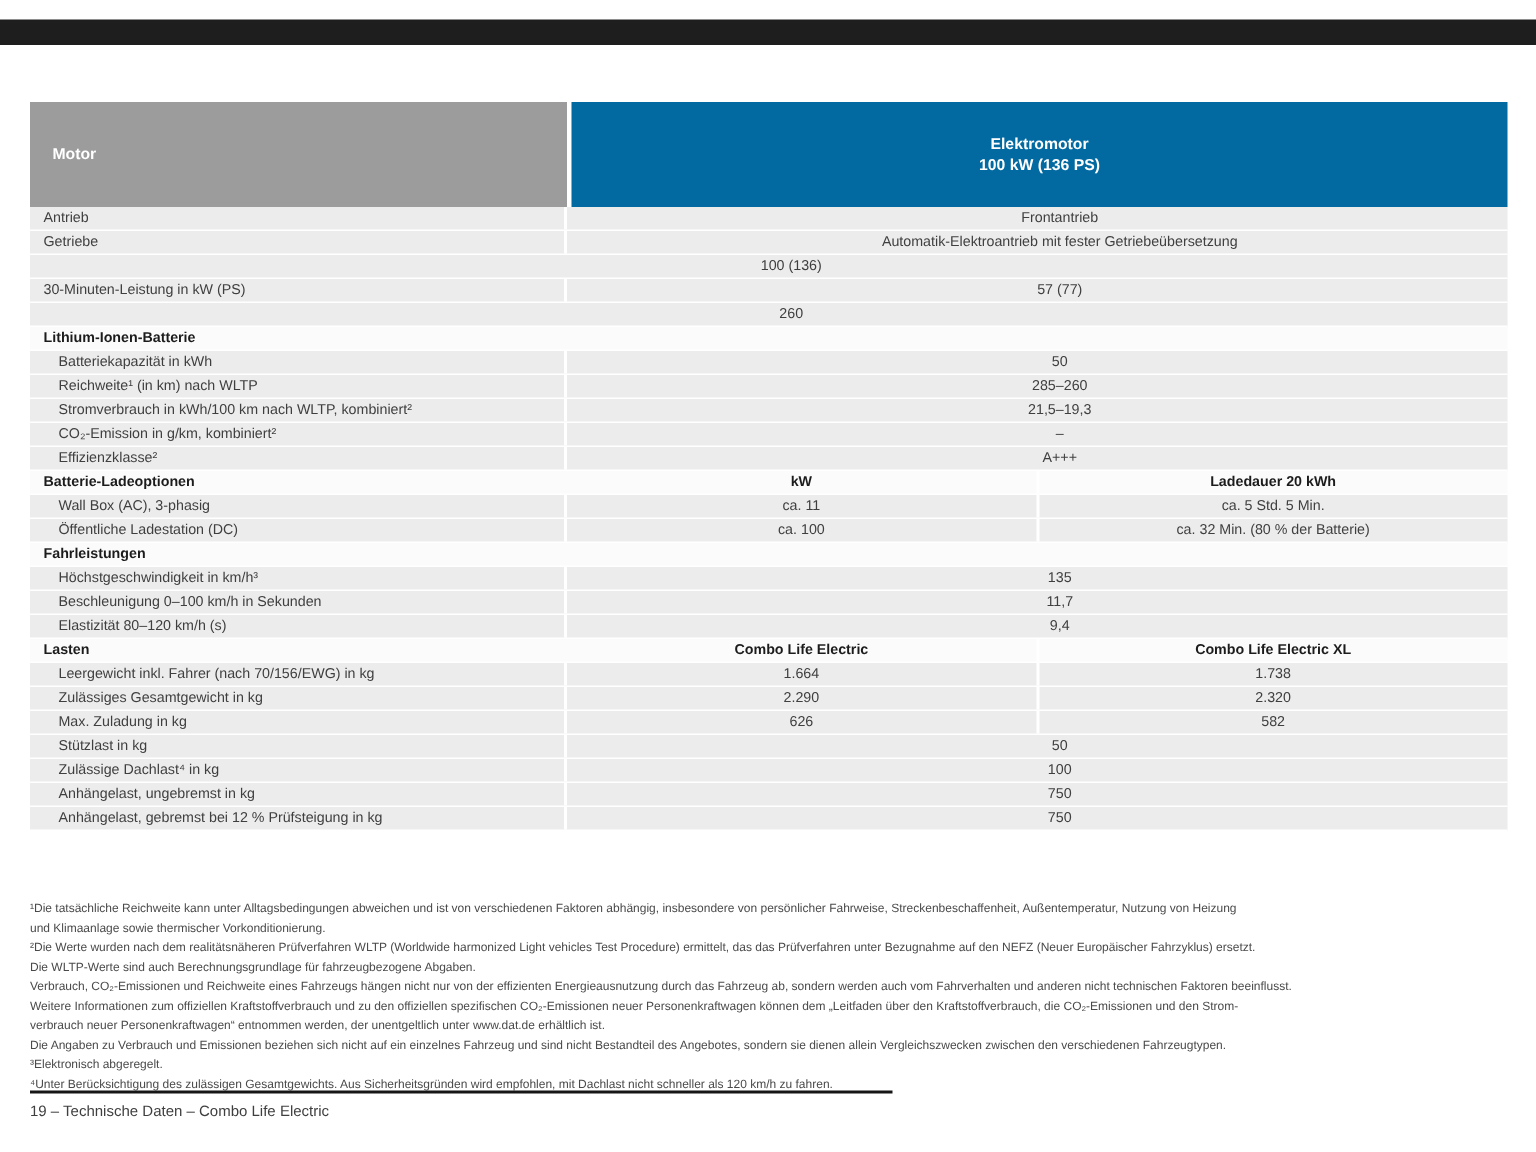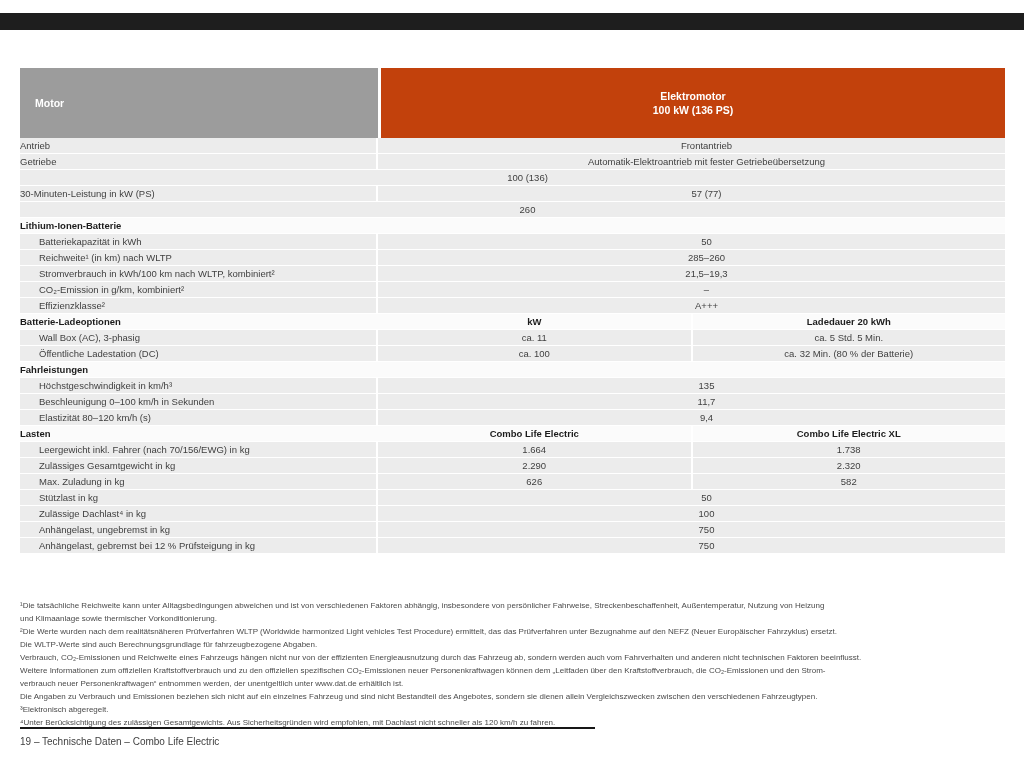--- a/index.html
+++ b/index.html
@@ -9,30 +9,30 @@
     font-family:"Liberation Sans", sans-serif;
   }
   .topbar{position:absolute;top:13px;left:0;width:1024px;height:17px;background:#1e1e1e;}
   .sheet{position:absolute;left:20px;top:68px;width:985px;}
   .thead{display:flex;height:70px;}
   .thead .hl{
     width:358px;background:#9c9c9c;color:#ffffff;font-weight:bold;font-size:10.5px;
     display:flex;align-items:center;padding-left:15px;box-sizing:border-box;
   }
   .thead .hr{
-    flex:1;margin-left:3px;background:#c2410c;color:#ffffff;font-weight:bold;font-size:10.5px;
+    flex:1;margin-left:3px;background:#0369a1;color:#ffffff;font-weight:bold;font-size:10.5px;
     display:flex;flex-direction:column;align-items:center;justify-content:center;line-height:14px;text-align:center;
   }
   .row{
     display:flex;height:16px;box-sizing:border-box;border-bottom:1px solid #ffffff;
     background:#ececec;font-size:9.5px;
   }
   .row.section,.row.section2{background:#fbfbfb;font-weight:bold;color:#1c1c1c;}
   .c{box-sizing:border-box;line-height:15px;white-space:nowrap;overflow:hidden;}
-  .c.label{width:358px;border-right:2px solid #ffffff;}
+  .c.label{width:358px;padding-left:9px;border-right:2px solid #ffffff;}
   .row.section .c.label,.row.section2 .c.label{border-right-color:transparent;}
   .c.label.ind{padding-left:19px;font-weight:normal;color:#3f3f3f;}
   .c.val{flex:1;text-align:center;padding-left:30px;}
   .c.half{flex:1;text-align:center;}
   .c.half.div{border-left:2px solid #ffffff;}
   .footnotes{
     position:absolute;left:20px;top:555px;width:985px;
     font-size:8px;line-height:13px;color:#4a4a4a;margin-top:44px;
   }
   .fline{white-space:nowrap;overflow:hidden;}

